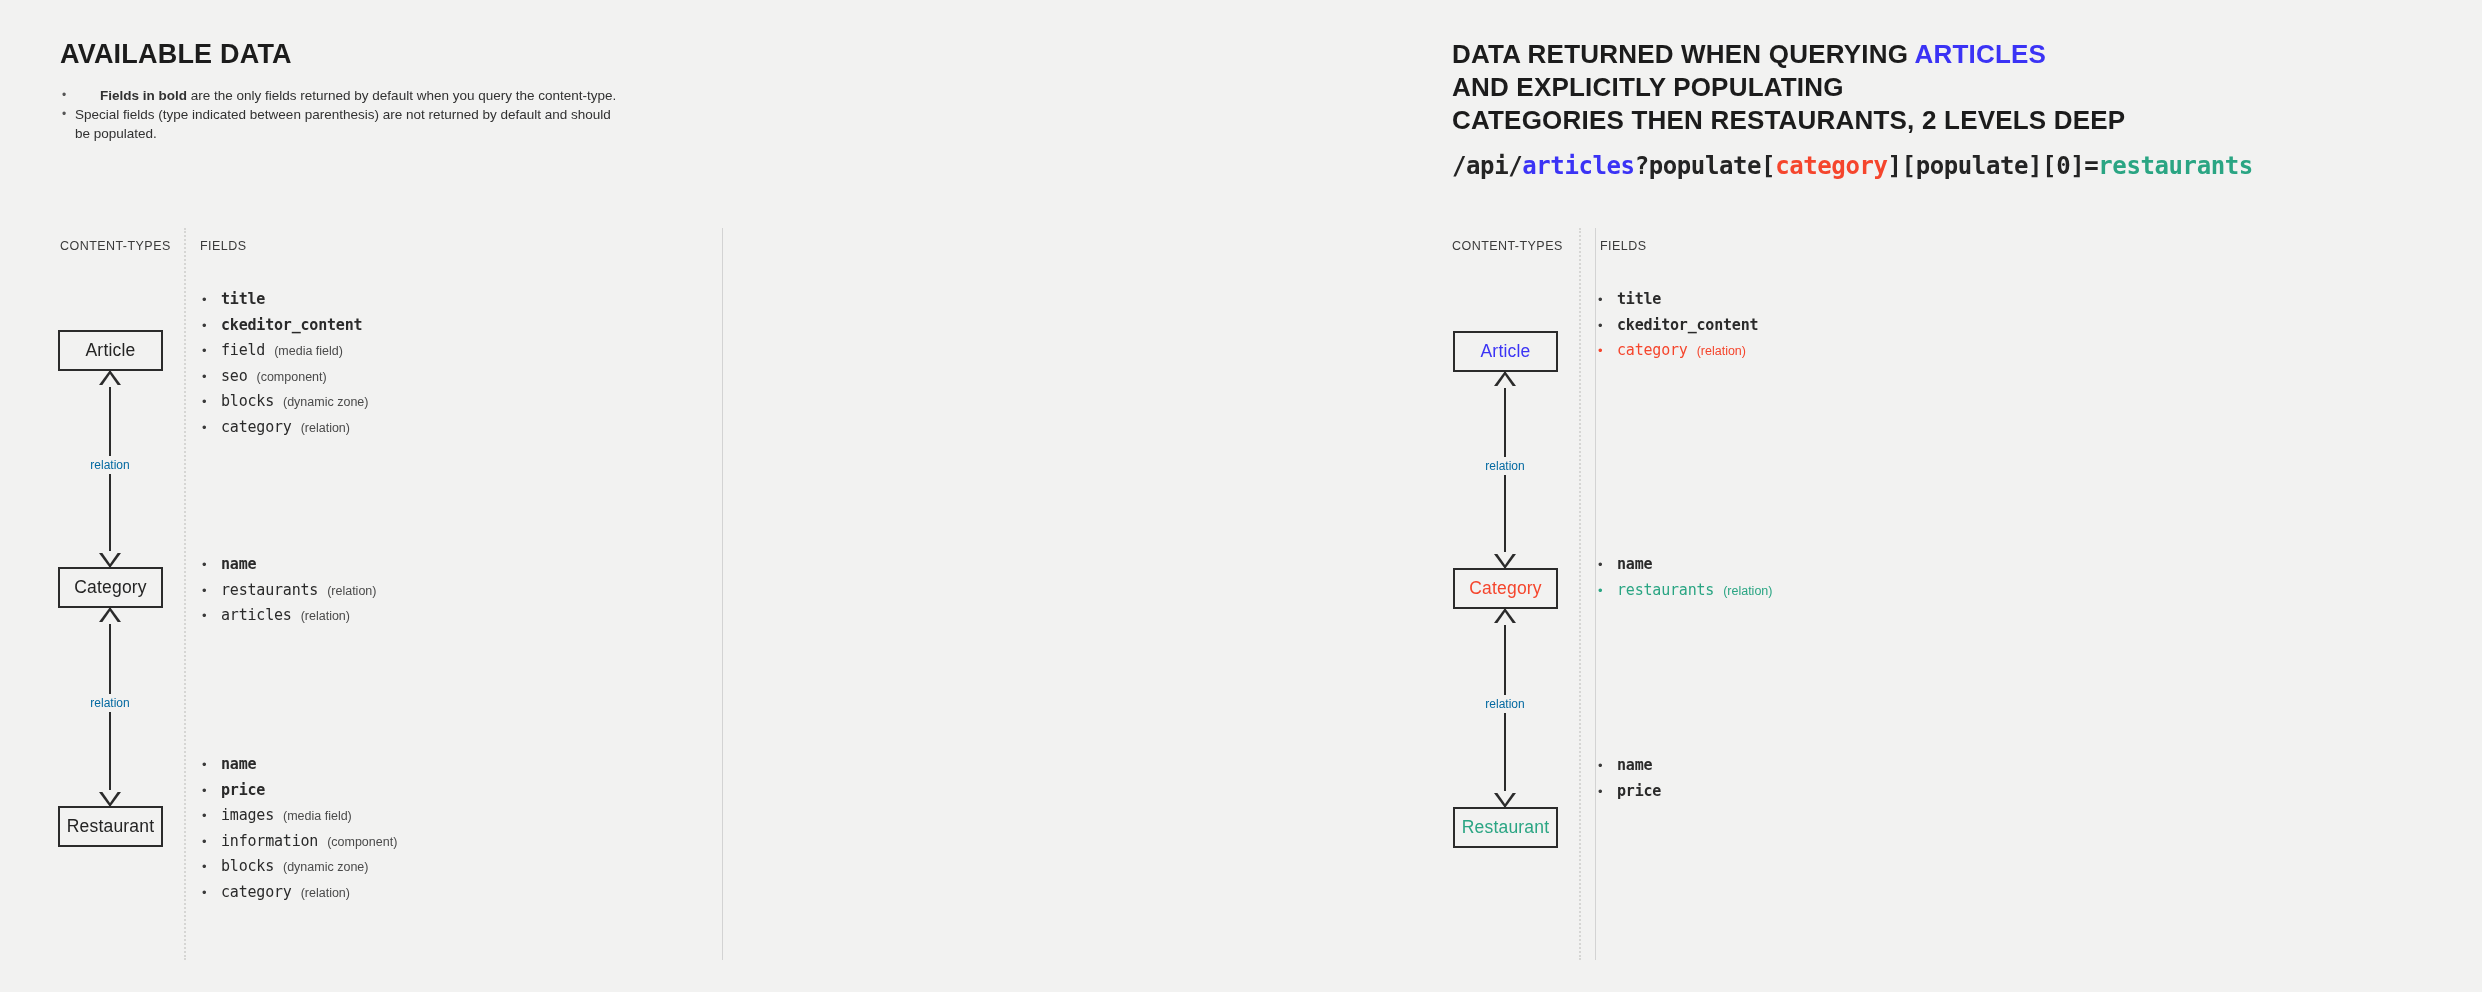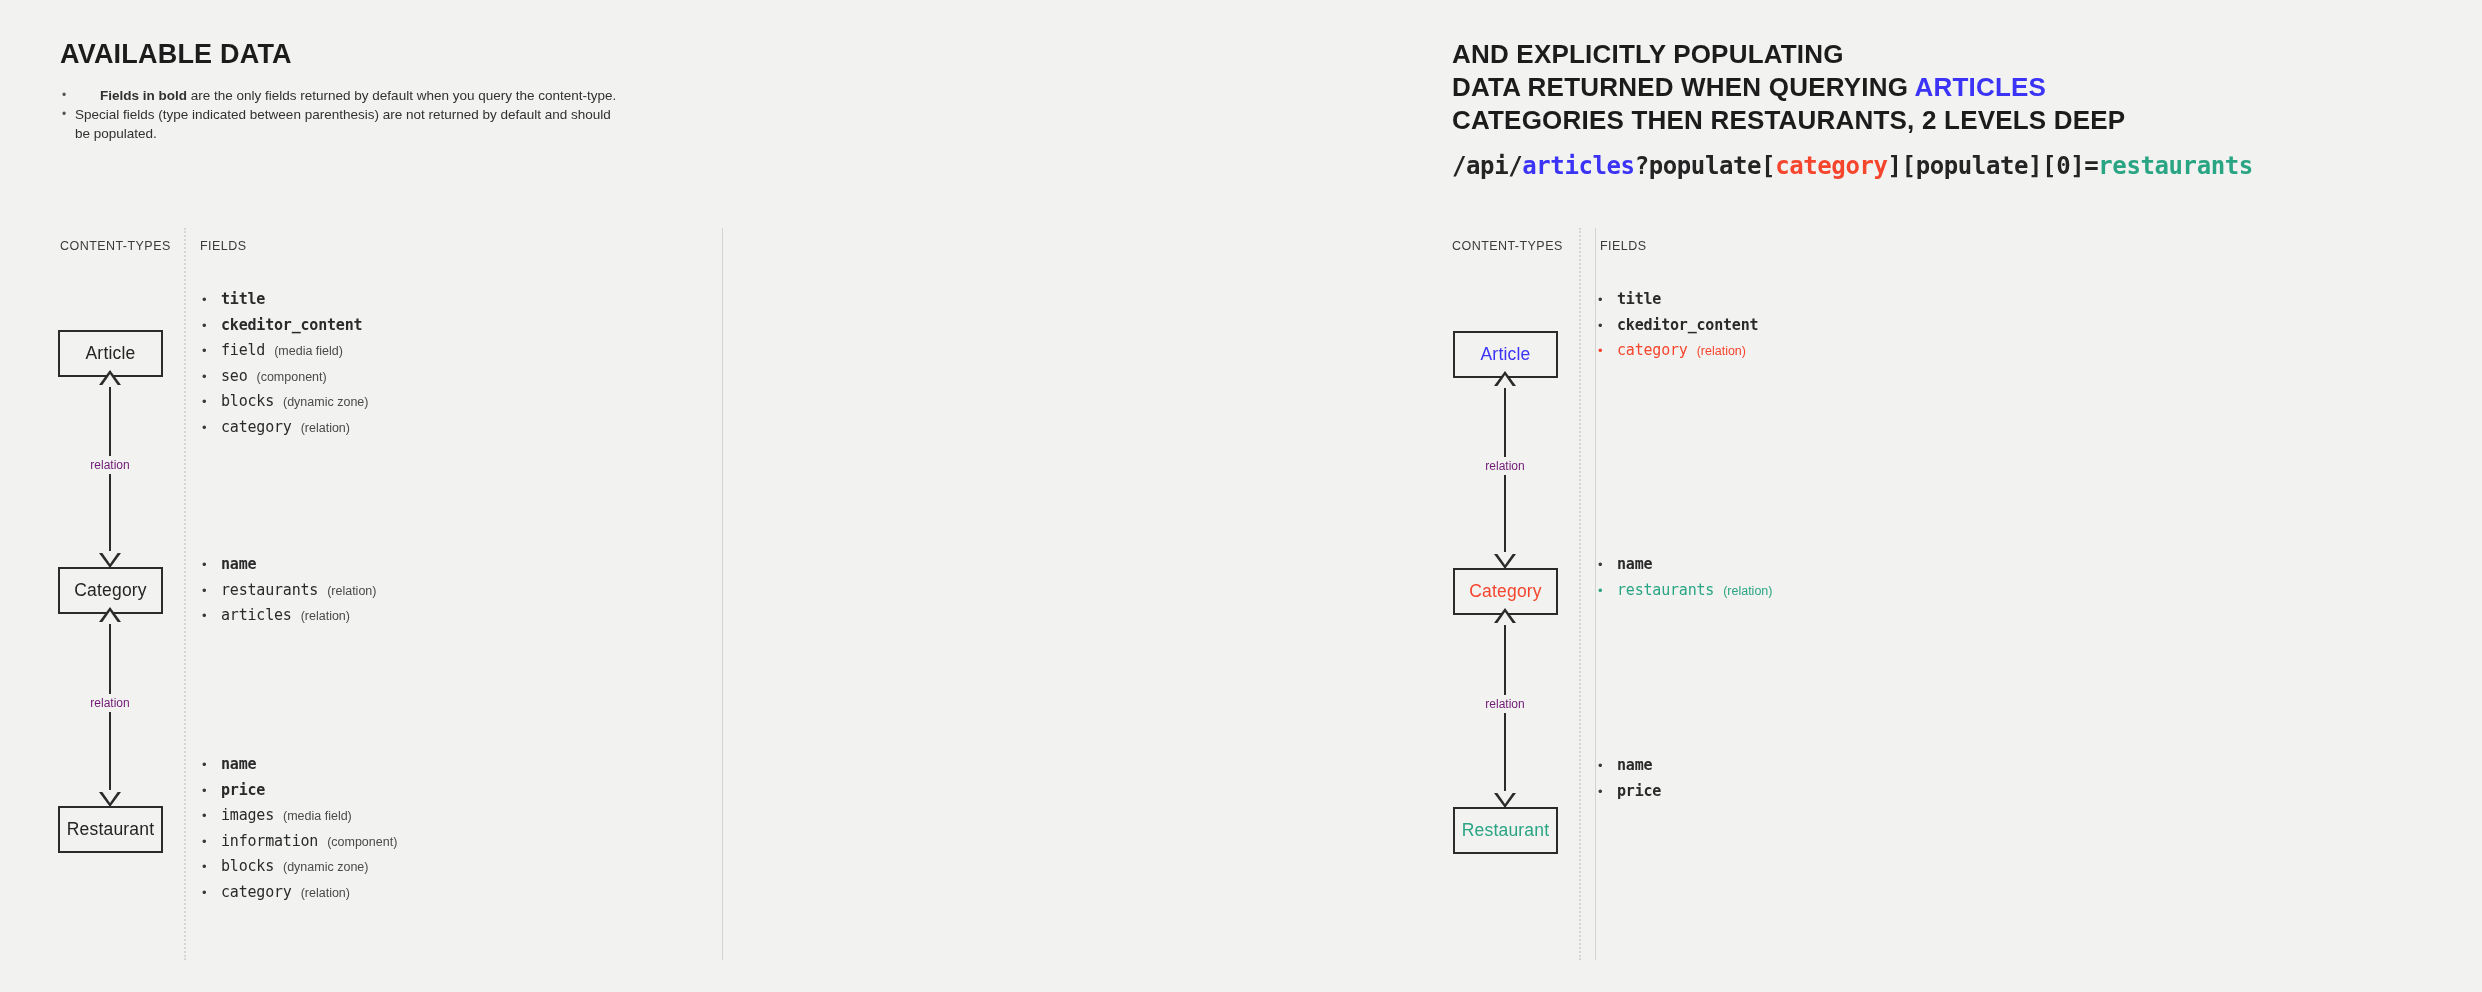--- a/index.html
+++ b/index.html
@@ -75,21 +75,21 @@
 
   
   .dotted{
     position:absolute;width:0;
     border-left:2px dotted #d6d6d4;
   }
 
   
   .ebox{
     position:absolute;
-    width:105px;height:47px;
+    width:105px;height:41px;
     border:2.5px solid #2b2b2b;
     background:#f2f2f1;
     box-sizing:border-box;
     display:flex;align-items:center;justify-content:center;
     font-size:17.5px;
     color:#242424;
     letter-spacing:.2px;
   }
   .ebox.tc-blue{color:#3b33f5;}
   .ebox.tc-red{color:#f5452c;}
@@ -113,21 +113,21 @@
     border-left:9px solid transparent;border-right:9px solid transparent;
     border-bottom:13px solid #f2f2f1;
   }
   .arrow-mask-down{
     position:absolute;left:11px;bottom:3px;width:0;height:0;
     border-left:9px solid transparent;border-right:9px solid transparent;
     border-top:13px solid #f2f2f1;
   }
   .conn-label{
     position:absolute;
-    font-size:12px;color:#701a75;
+    font-size:12px;color:#0369a1;
     background:#f2f2f1;
     padding:2px 5px;
     white-space:nowrap;
     transform:translateX(-50%);
   }
 
   
   .fields{position:absolute;}
   .field-row{
     display:flex;align-items:baseline;
@@ -280,22 +280,22 @@
         <div class="field-row">
           <span class="f-dot">•</span>
           <span class="f-name">category</span>
           <span class="f-type">(relation)</span>
         </div>
       </div>
   </div>
 
   <div class="col col-2">
     <div class="heading h2">
+      <div><span>DATA RETURNED WHEN QUERYING </span><span class="kw-blue">ARTICLES</span></div>
       <div>AND EXPLICITLY POPULATING</div>
-      <div><span>DATA RETURNED WHEN QUERYING </span><span class="kw-blue">ARTICLES</span></div>
       <div>CATEGORIES THEN RESTAURANTS, 2 LEVELS DEEP</div>
     </div>
 
     <div class="api api-2"><span>/api/</span><span class="c-blue">articles</span><span>?populate[</span><span class="c-red">category</span><span>][populate][0]=</span><span class="c-teal">restaurants</span></div>
 
     <div class="subhead" style="left:730px;top:239px;">CONTENT-TYPES</div>
     <div class="subhead" style="left:878px;top:239px;">FIELDS</div>
     <div class="dotted" style="left:857px;top:228px;height:732px;"></div>
 
     <div class="ebox tc-blue" style="left:731px;top:331px;">

